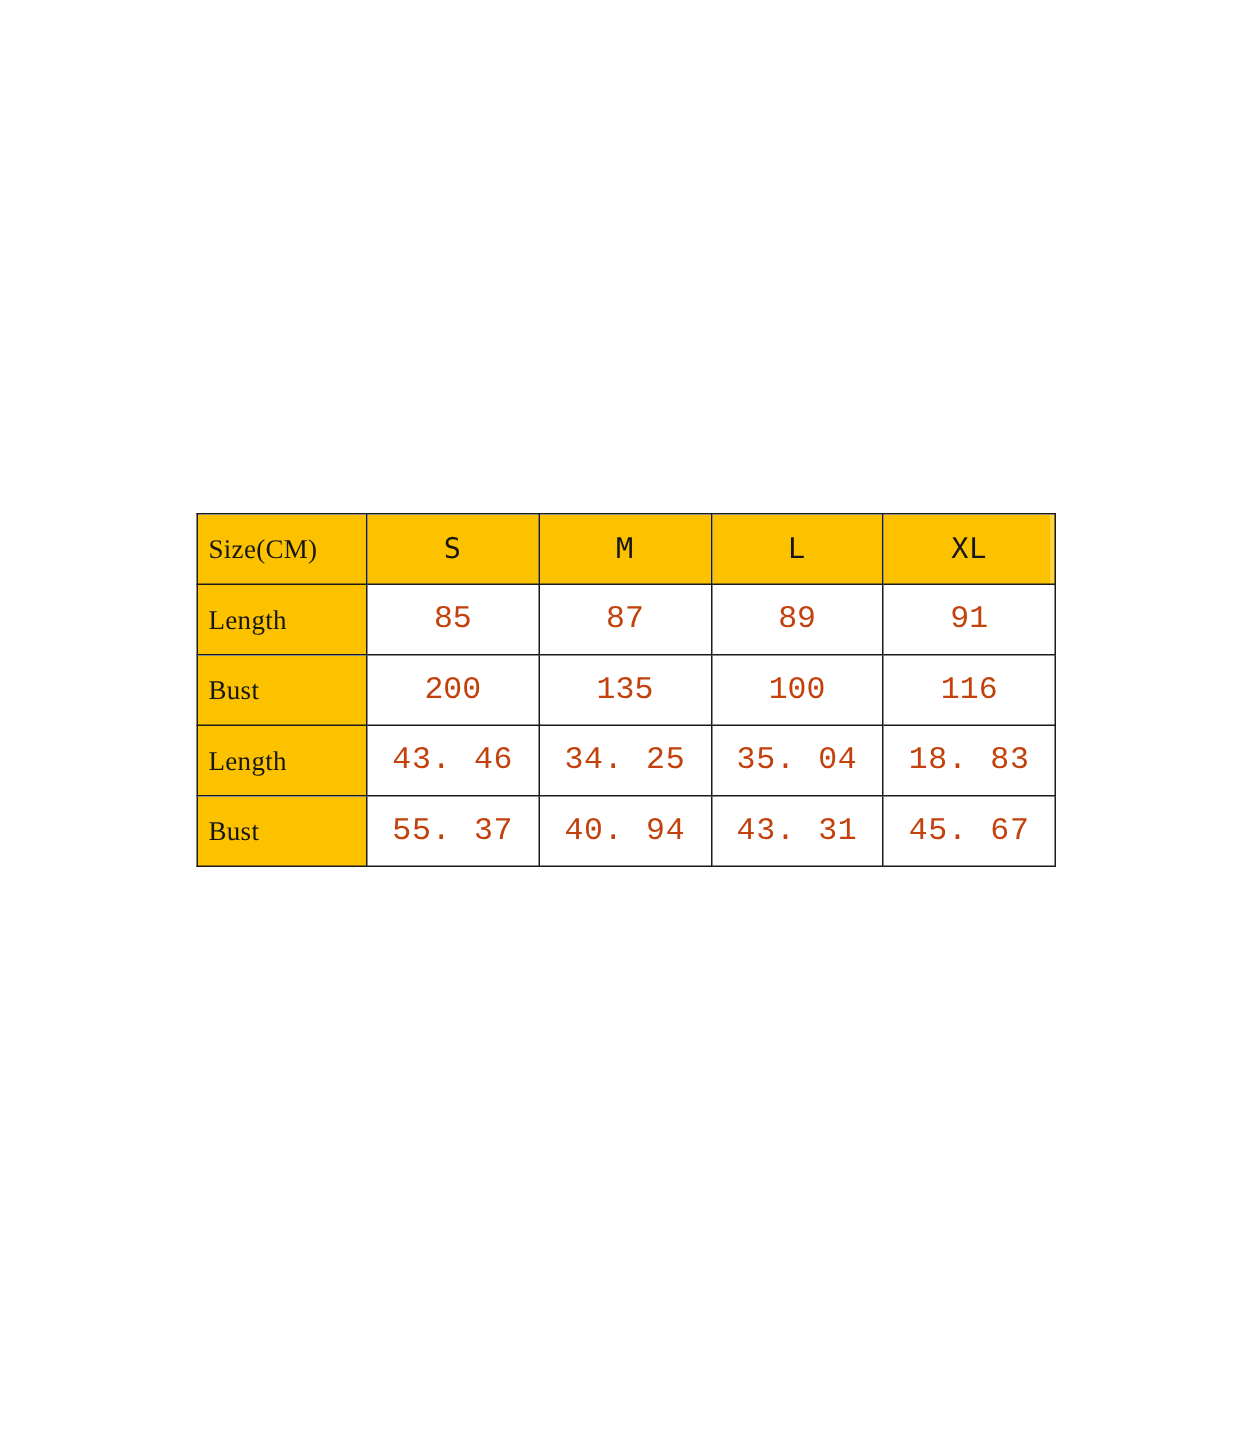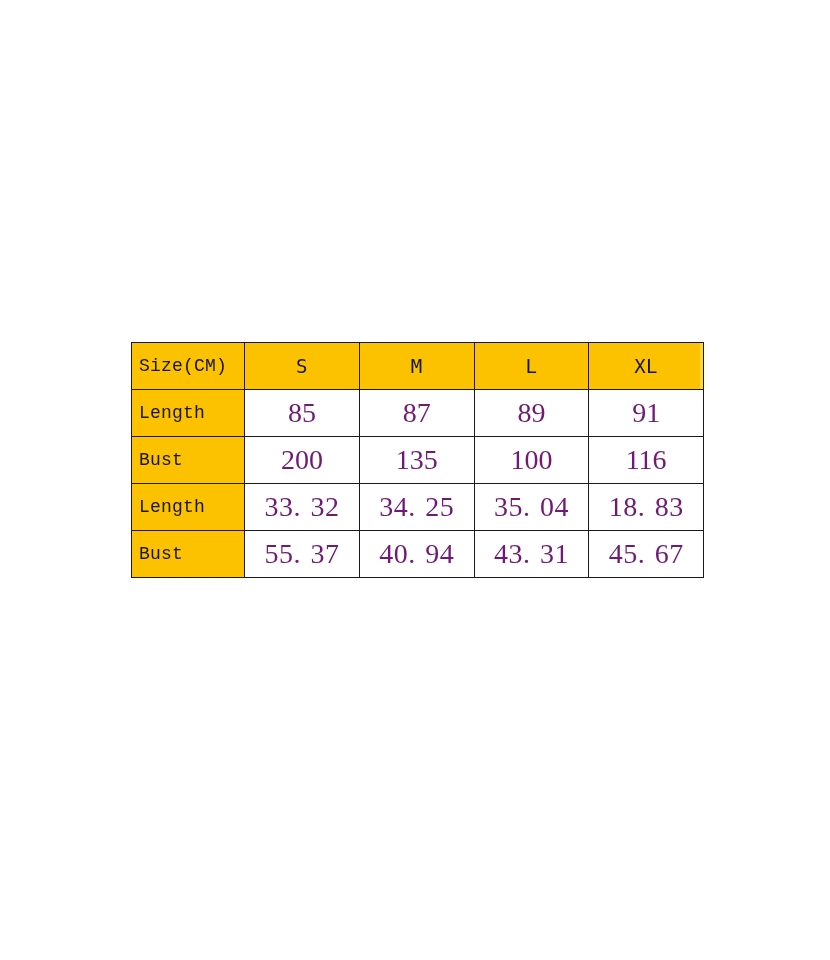--- a/index.html
+++ b/index.html
@@ -44,21 +44,21 @@
 
   
   #size-chart col.c-label { width: 113px; }
   #size-chart col.c-data  { width: 114.75px; }
 
   
   #size-chart td.label-cell {
     background: #FCC200;
     text-align: left;
     padding-left: 7px;
-    font-family: Liberation Mono, monospace;
+    font-family: Liberation Serif, serif;
     font-size: 18px;
     letter-spacing: 0.2px;
     color: #161616;
   }
 
   
   #size-chart tr.header-row td {
     background: #FCC200;
   }
   #size-chart tr.header-row td.size-value {
@@ -69,23 +69,23 @@
     color: #161616;
   }
 
   
   #size-chart tr.header-row td.size-value:last-child {
     box-shadow: inset -3px 0 0 0 #FFD53A;
   }
 
   
   #size-chart td.data-cell {
-    font-family: Liberation Serif, serif;
-    font-size: 28px;
-    color: #701a75;
+    font-family: Liberation Mono, monospace;
+    font-size: 21px;
+    color: #c2410c;
   }
   
   #size-chart td.data-cell.decimal {
     letter-spacing: 0.5px;
     word-spacing: 2px;
   }
 </style>
 </head>
 <body>
 
@@ -119,21 +119,21 @@
       <td class="label-cell">Bust</td>
       <td class="data-cell">200</td>
       <td class="data-cell">135</td>
       <td class="data-cell">100</td>
       <td class="data-cell">116</td>
     </tr>
 
 
     <tr>
       <td class="label-cell">Length</td>
-      <td class="data-cell decimal">33. 32</td>
+      <td class="data-cell decimal">43. 46</td>
       <td class="data-cell decimal">34. 25</td>
       <td class="data-cell decimal">35. 04</td>
       <td class="data-cell decimal">18. 83</td>
     </tr>
 
     <tr>
       <td class="label-cell">Bust</td>
       <td class="data-cell decimal">55. 37</td>
       <td class="data-cell decimal">40. 94</td>
       <td class="data-cell decimal">43. 31</td>

